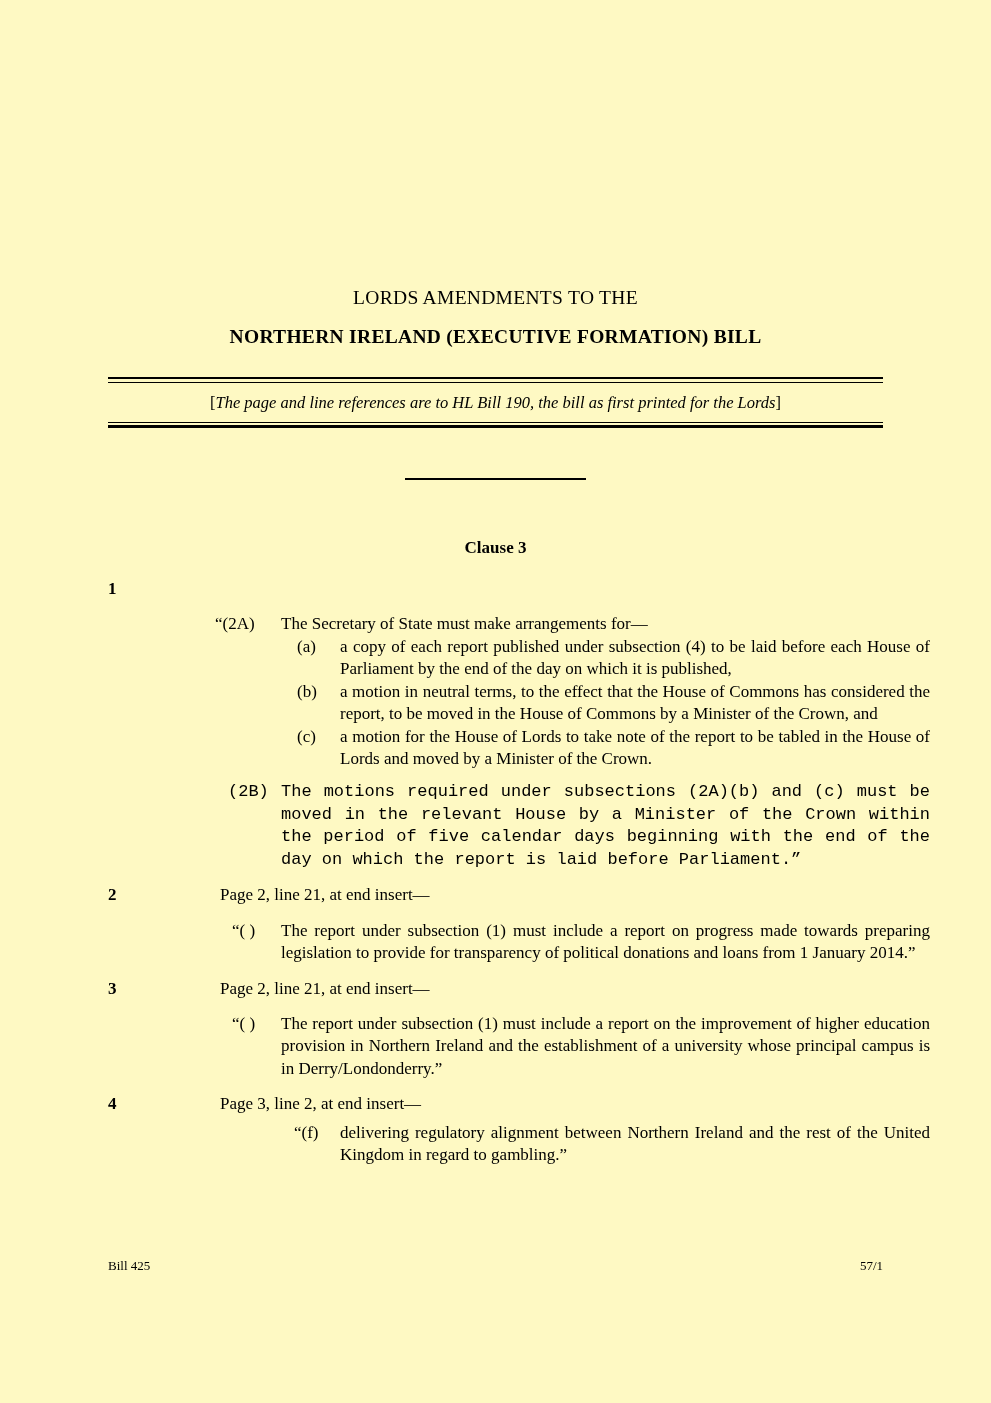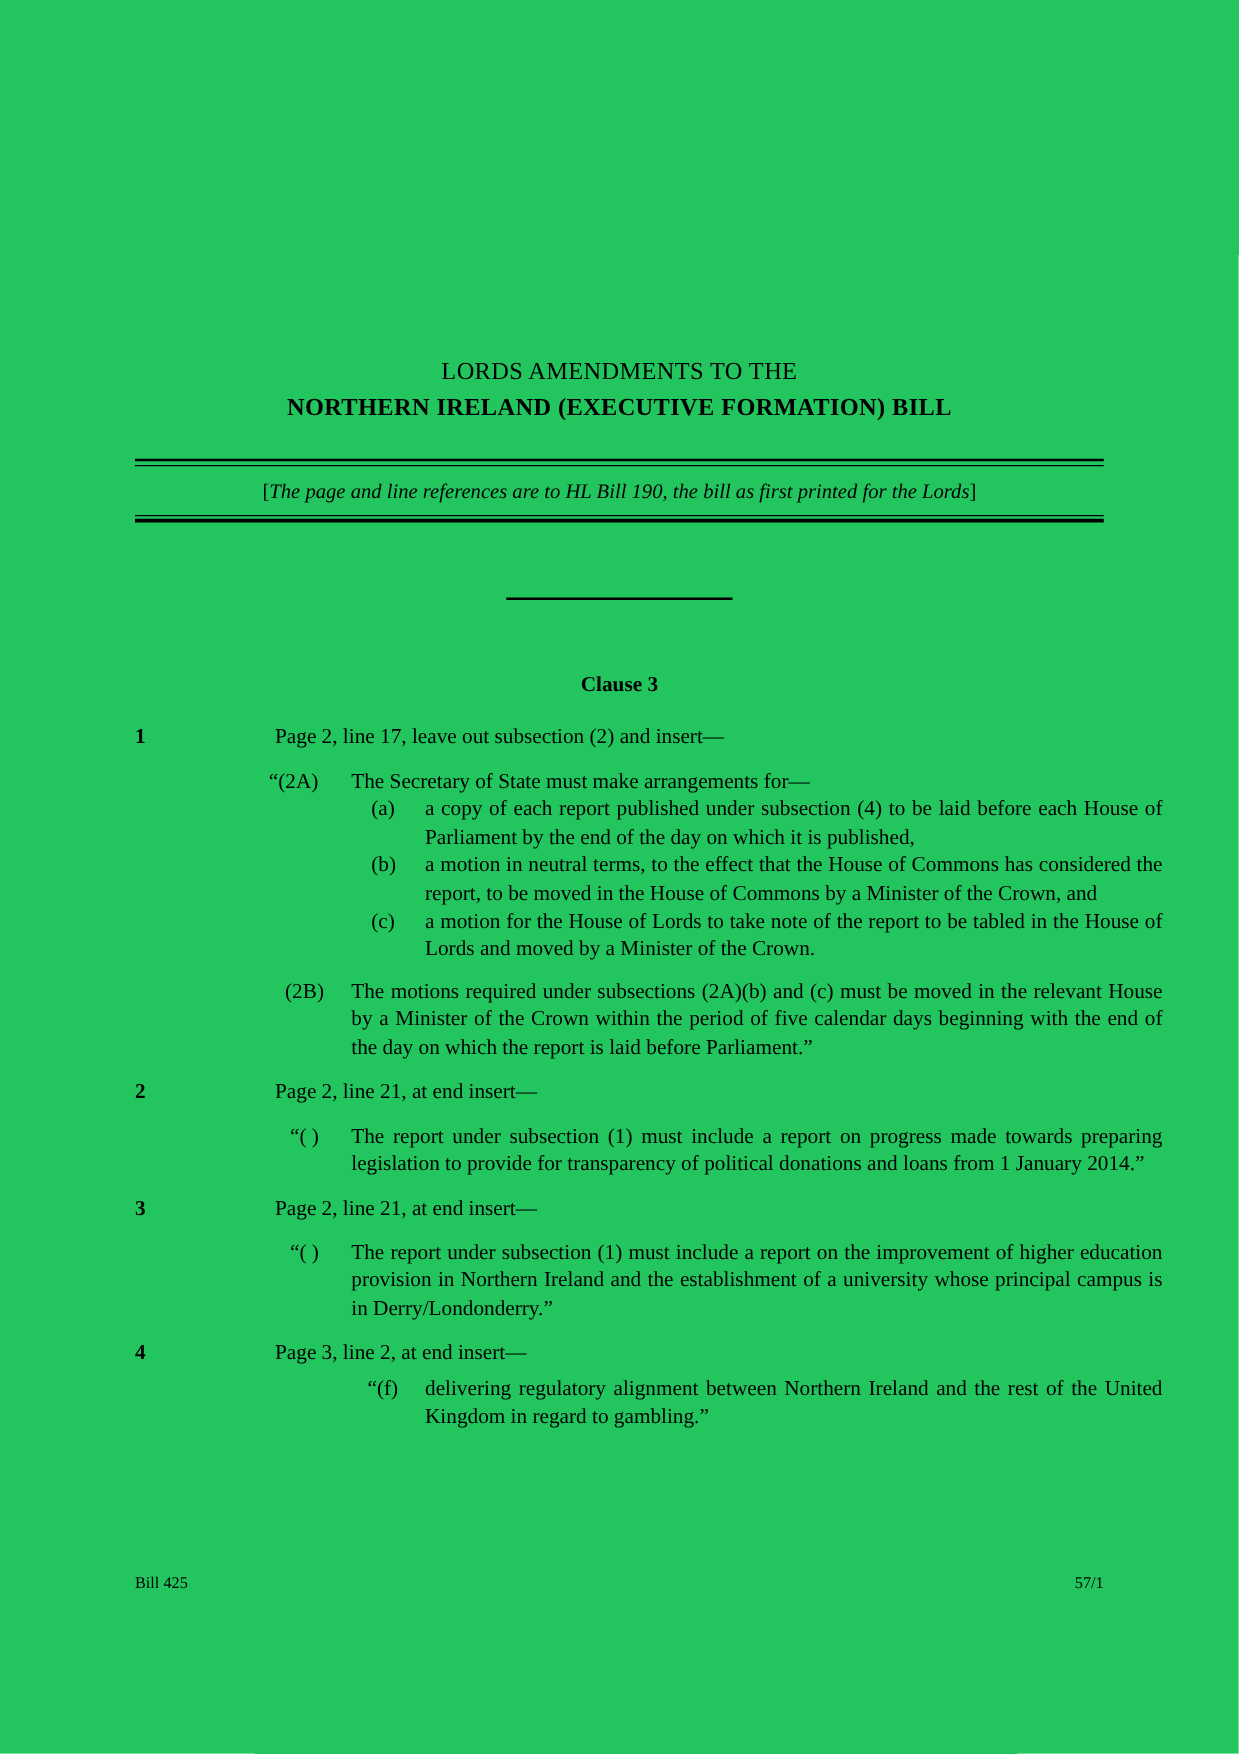--- a/index.html
+++ b/index.html
@@ -8,21 +8,21 @@
     background: #ffffff;
   }
   body {
     font-family: "Liberation Serif", "DejaVu Serif", serif;
     color: #000000;
   }
   #page {
     position: relative;
     width: 991px;
     height: 1403px;
-    background: #22c55e;
+    background: #fef9c3;
     overflow: hidden;
   }
 
   
   .doc-header {
     position: absolute;
     left: 108px;
     top: 286px;
     width: 775px;
   }
@@ -31,21 +31,21 @@
     font-size: 19.5px;
     letter-spacing: 0.3px;
     line-height: 1.2;
   }
   .title-line-2 {
     text-align: center;
     font-size: 19.5px;
     font-weight: bold;
     letter-spacing: 0.3px;
     line-height: 1.2;
-    margin-top: 6px;
+    margin-top: 16px;
   }
 
   
   .rule-block-top {
     margin-top: 28px;
   }
   .rule-thick {
     height: 2.6px;
     background: #000000;
   }
@@ -144,21 +144,21 @@
 
   .q-marker {
     position: absolute;
     top: 0;
     text-align: left;
     white-space: nowrap;
   }
   .q-text { display: block; }
 
   .item-gap { margin-top: 0; }
-  .sub-gap { margin-top: 11px; }
+  .sub-gap { margin-top: 11px; font-family: Liberation Mono, monospace; }
 
   
   .doc-footer {
     position: absolute;
     left: 108px;
     top: 1258px;
     width: 775px;
     font-size: 13px;
     line-height: 1.2;
   }
@@ -201,21 +201,20 @@
   <div class="short-rule-wrap">
     <span class="short-rule"></span>
   </div>
 
   <div class="doc-body">
 
     <div class="clause-heading">Clause 3</div>
 
     <div class="amend-row">
       <span class="amend-num">1</span>
-      <span class="amend-lead">Page 2, line 17, leave out subsection (2) and insert—</span>
     </div>
     <div class="quote-block">
       <div class="q-item lvl-sub">
         <span class="q-marker">“(2A)</span>
         <span class="q-text">The Secretary of State must make arrangements for—</span>
       </div>
       <div class="q-item lvl-para item-gap">
         <span class="q-marker">(a)</span>
         <span class="q-text">a copy of each report published under subsection (4) to be laid before each House of Parliament by the end of the day on which it is published,</span>
       </div>

